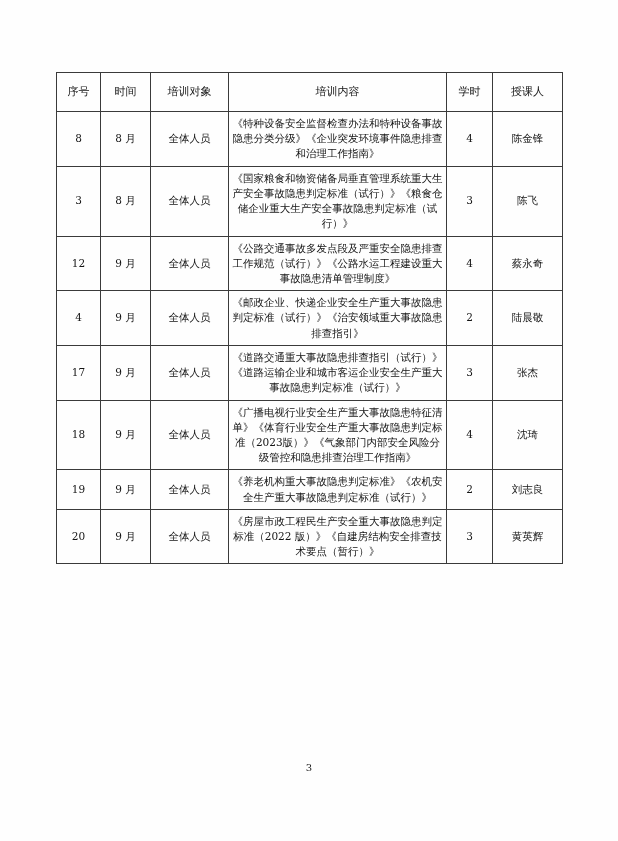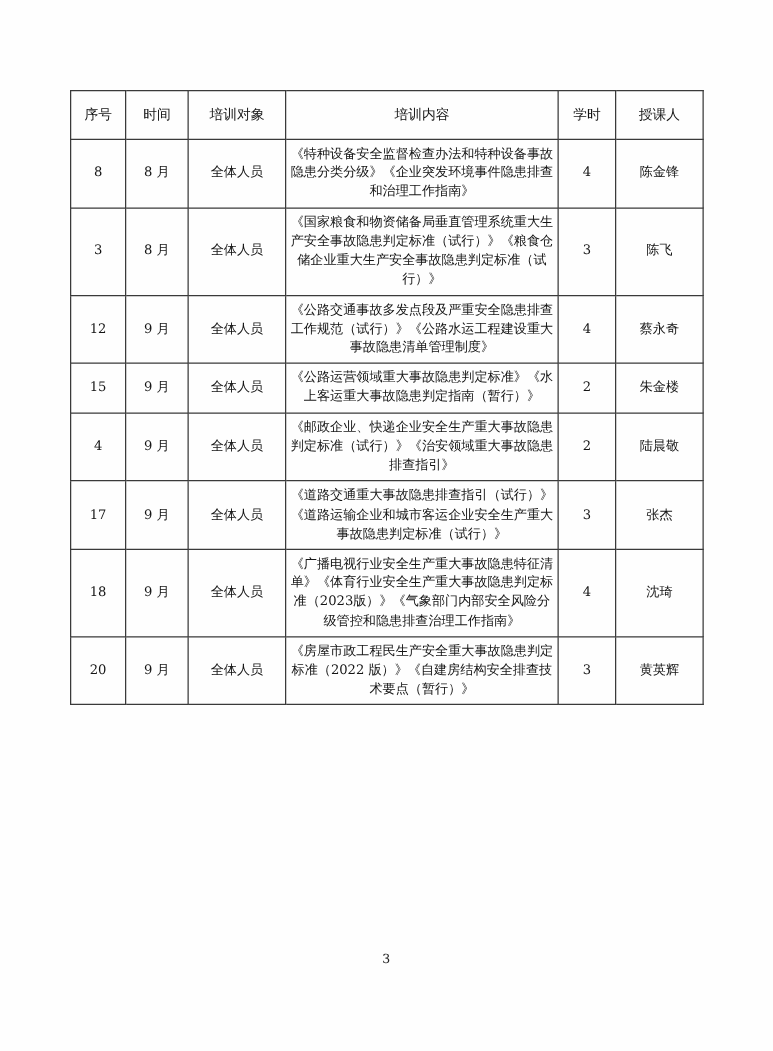--- a/index.html
+++ b/index.html
@@ -113,28 +113,20 @@
       </tr>
       <tr>
         <td>12</td>
         <td>9 月</td>
         <td>全体人员</td>
         <td class="content-cell">《公路交通事故多发点段及严重安全隐患排查工作规范（试行）》《公路水运工程建设重大事故隐患清单管理制度》</td>
         <td>4</td>
         <td>蔡永奇</td>
       </tr>
       <tr>
-        <td>15</td>
-        <td>9 月</td>
-        <td>全体人员</td>
-        <td class="content-cell">《公路运营领域重大事故隐患判定标准》《水上客运重大事故隐患判定指南（暂行）》</td>
-        <td>2</td>
-        <td>朱金楼</td>
-      </tr>
-      <tr>
         <td>4</td>
         <td>9 月</td>
         <td>全体人员</td>
         <td class="content-cell">《邮政企业、快递企业安全生产重大事故隐患判定标准（试行）》《治安领域重大事故隐患排查指引》</td>
         <td>2</td>
         <td>陆晨敬</td>
       </tr>
       <tr>
         <td>17</td>
         <td>9 月</td>
@@ -145,20 +137,28 @@
       </tr>
       <tr>
         <td>18</td>
         <td>9 月</td>
         <td>全体人员</td>
         <td class="content-cell">《广播电视行业安全生产重大事故隐患特征清单》《体育行业安全生产重大事故隐患判定标准（2023版）》《气象部门内部安全风险分级管控和隐患排查治理工作指南》</td>
         <td>4</td>
         <td>沈琦</td>
       </tr>
       <tr>
+        <td>19</td>
+        <td>9 月</td>
+        <td>全体人员</td>
+        <td class="content-cell">《养老机构重大事故隐患判定标准》《农机安全生产重大事故隐患判定标准（试行）》</td>
+        <td>2</td>
+        <td>刘志良</td>
+      </tr>
+      <tr>
         <td>20</td>
         <td>9 月</td>
         <td>全体人员</td>
         <td class="content-cell">《房屋市政工程民生产安全重大事故隐患判定标准（2022 版）》《自建房结构安全排查技术要点（暂行）》</td>
         <td>3</td>
         <td>黄英辉</td>
       </tr>
     </tbody>
   </table>
 

